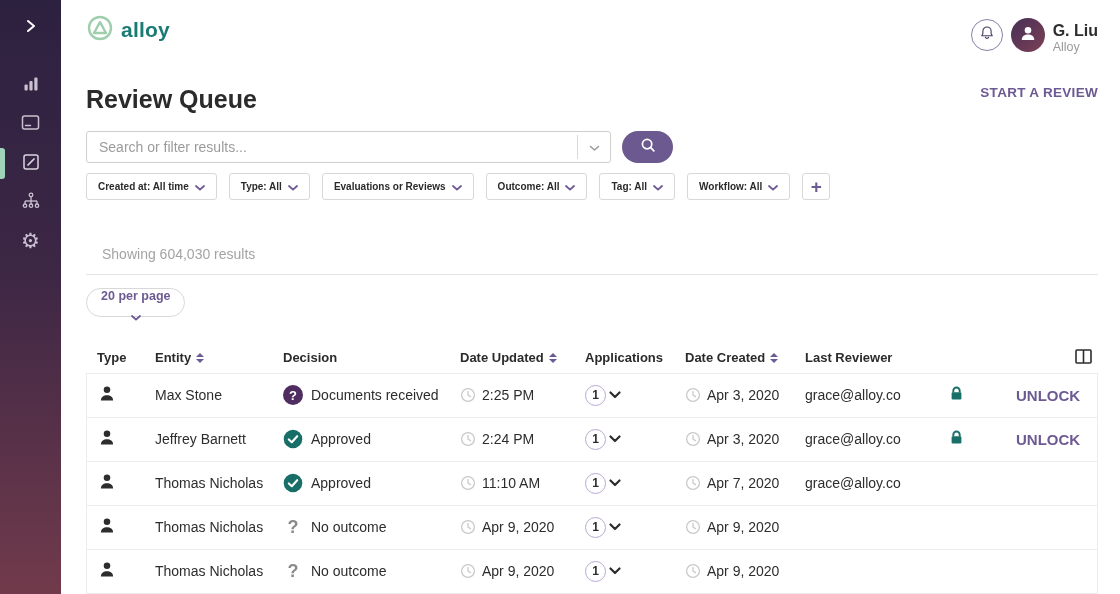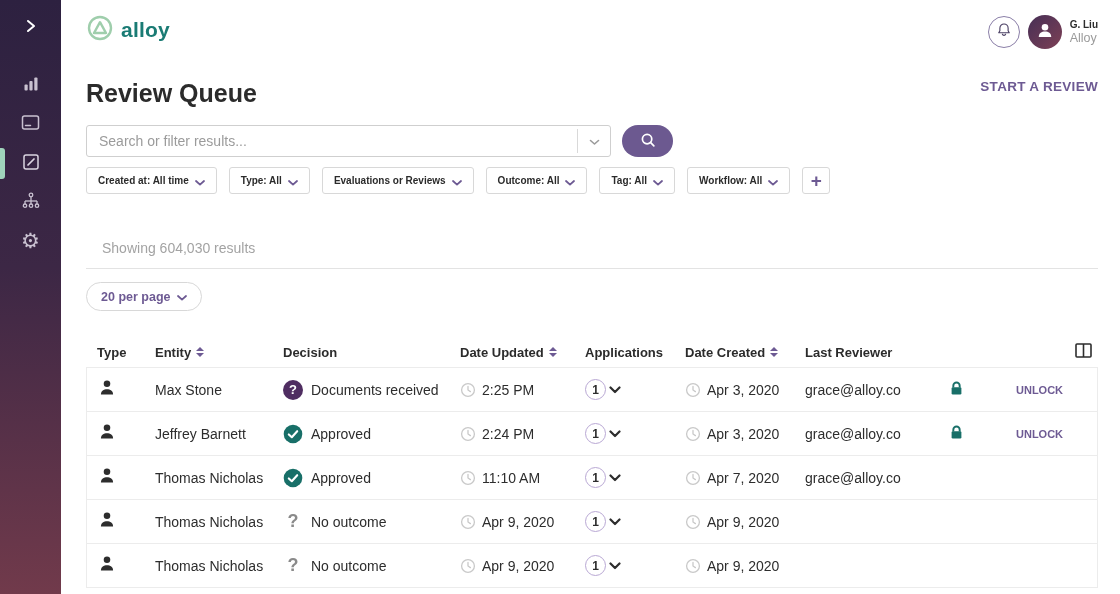--- a/index.html
+++ b/index.html
@@ -28,21 +28,21 @@
   .topbar { display:flex; justify-content:space-between; align-items:flex-start; padding-top:14px; }
   .logo { display:flex; align-items:center; gap:7px; }
   .logo-text { font-size:21px; font-weight:bold; color:#1a7b74; letter-spacing:.2px; }
   .userblock { display:flex; align-items:center; gap:8px; margin-top:1px; }
   .bell-btn { width:32px; height:32px; border:1px solid #8b7fa8; border-radius:50%;
     display:flex; align-items:center; justify-content:center; cursor:pointer; background:#fff; }
   .avatar { width:34px; height:34px; border-radius:50%;
     background:linear-gradient(135deg,#462f56 0%,#7d4055 100%);
     display:flex; align-items:center; justify-content:center; }
   .user-meta { line-height:1.15; }
-  .user-name { font-size:10px; font-weight:bold; color:#2d2d2d; }
+  .user-name { font-size:16px; font-weight:bold; color:#2d2d2d;margin-top:7px; }
   .user-org { font-size:12.5px; color:#9b9b9b; }
 
   .title-row { display:flex; justify-content:space-between; align-items:flex-start; margin-top:30px; }
   .page-title { font-size:25px; font-weight:bold; color:#2b2b2b; }
   .start-review { font-size:13.5px; font-weight:bold; color:#6d5a93;
     letter-spacing:.3px; cursor:pointer; }
 
   .search-row { display:flex; align-items:center; margin-top:17px; }
   .search-box { position:relative; width:525px; height:32px; }
   .search-input { width:100%; height:32px; border:1px solid #cfcfcf; border-radius:3px;
@@ -66,21 +66,21 @@
   .chip-label { font-size:10px; font-weight:bold; color:#2b2b2b; }
   .chip-add { width:28px; height:27px; border:1px solid #d8d8d8; border-radius:3px;
     background:#fff; color:#6d5a93; font-size:19px; line-height:1; display:flex;
     align-items:center; justify-content:center; cursor:pointer; font-weight:bold; }
 
   .results-text { margin-top:46px; font-size:14px; color:#a3a3a3;margin-left:16px; }
   .divider { margin-top:12px; height:1px; background:#e3e3e3; }
 
   .perpage { margin-top:13px; display:inline-flex; align-items:center; gap:7px;
     height:29px; padding:0 14px; border:1px solid #d8d8d8; border-radius:15px;
-    background:#fff; cursor:pointer; }
+    background:#fff; cursor:pointer;flex-direction:column; }
   .perpage span { font-size:12.5px; font-weight:bold; color:#6d5a93; }
 
   
   .tbl { margin-top:26px; }
   .tbl-grid { display:grid;
     grid-template-columns:69px 128px 177px 125px 100px 120px 143px 52px 1fr; }
   .th { font-size:13px; font-weight:bold; color:#2b2b2b; display:flex;
     align-items:center; gap:5px; height:30px; }
   .th.first { padding-left:11px; }
   .th-colicon { justify-content:flex-end; padding-right:6px; }
@@ -101,21 +101,21 @@
     display:flex; align-items:center; justify-content:center; }
   .q-badge { width:20px; height:20px; border-radius:50%; background:#4f2d61;
     color:#fff; font-size:13px; font-weight:bold; display:flex; align-items:center;
     justify-content:center; }
   .q-gray { color:#8a8a8a; font-size:18px; font-weight:bold; }
   .clock { margin-right:6px; display:flex; }
   .apps-badge { width:21px; height:21px; border:1px solid #b9a8d4; border-radius:50%;
     font-size:12px; font-weight:bold; color:#2d2d2d; display:flex; align-items:center;
     justify-content:center; margin-right:3px; cursor:pointer; }
   .apps-chevron { cursor:pointer; display:flex; }
-  .unlock { font-size:11px; font-weight:bold; color:#6d5a93; cursor:pointer;
+  .unlock { font-size:15px; font-weight:bold; color:#6d5a93; cursor:pointer;
     padding-left:16px; }
 </style>
 </head>
 <body>
 
 <div class="app">
 
   <nav class="sidebar">
     <div class="sb-expand">
       <span>

